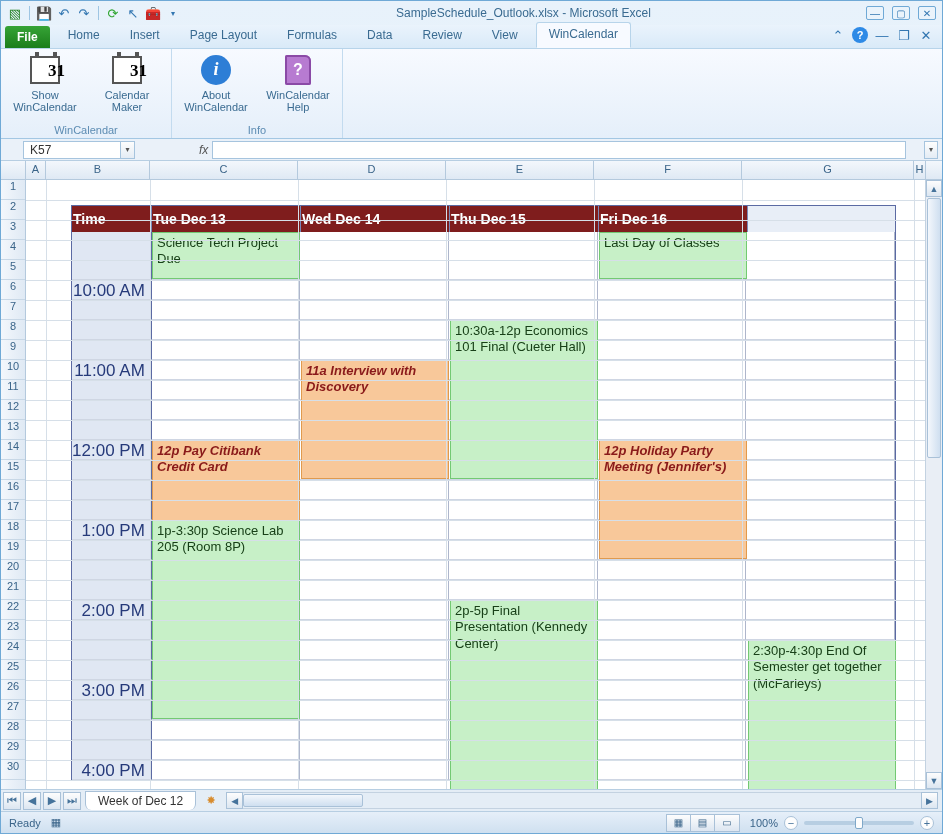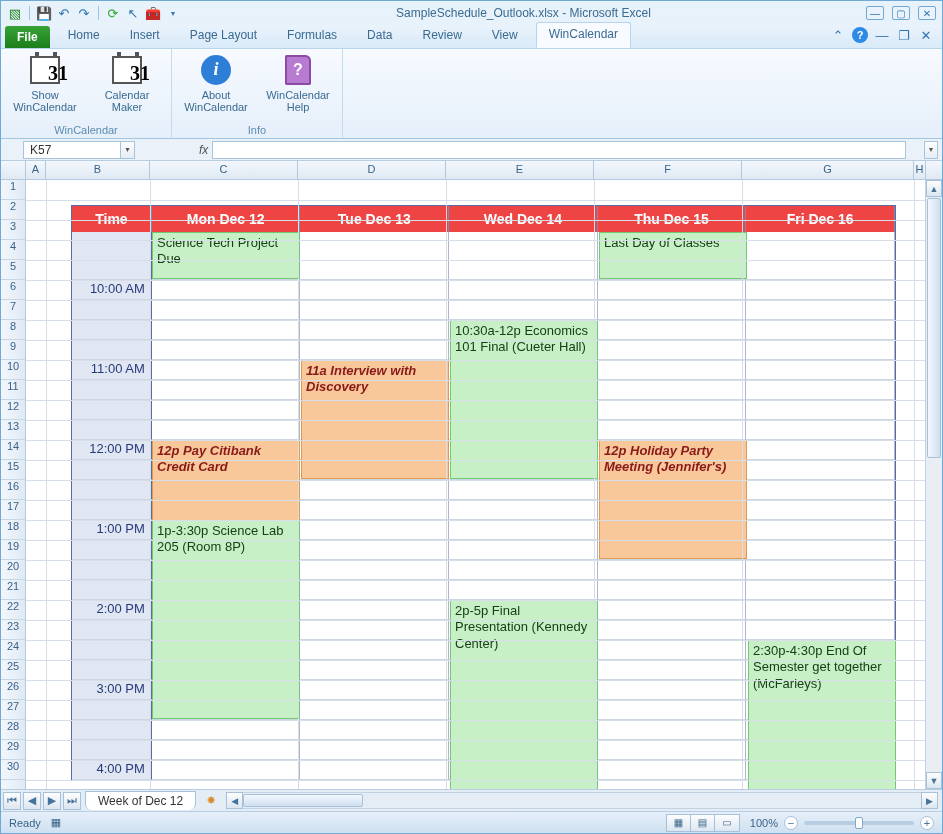--- a/index.html
+++ b/index.html
@@ -30,21 +30,21 @@
   .ribbon { height: 90px; background: linear-gradient(#f7faff,#e5effa); display: flex; border-bottom: 1px solid #a3c7e3; }
   .group { border-right: 1px solid #c3dbef; padding: 4px 10px 0; display: flex; flex-direction: column; align-items: center; }
   .group .row { display: flex; gap: 14px; }
   .bigbtn { display: flex; flex-direction: column; align-items: center; width: 68px; cursor: pointer; text-align: center; font-size: 11px; color: #3a6b91; line-height: 1.1; }
   .bigbtn .bicon { width: 34px; height: 34px; display: flex; align-items: center; justify-content: center; margin-bottom: 2px; }
   .group .gtitle { font-size: 11px; color: #5d8cb3; margin-top: auto; padding: 2px 0; }
 
   
   .i-cal { width: 30px; height: 28px; border: 2px solid #555; background: #fff; position: relative; }
   .i-cal::before { content: ""; position: absolute; top: -6px; left: 3px; width: 4px; height: 6px; background: #555; box-shadow: 18px 0 #555; }
-  .i-cal .num { position: absolute; inset: 4px 0 0; text-align: center; font-weight: bold; font-family: Georgia, serif; font-size: 20px; color: #000; margin-left: 16px; }
+  .i-cal .num { position: absolute; inset: 4px 0 0; text-align: center; font-weight: bold; font-family: Georgia, serif; font-size: 17px; color: #000; margin-left: 16px; }
   .i-info { width: 30px; height: 30px; border-radius: 50%; background: #2d7ed6; color: #fff; font-family: Georgia, serif; font-style: italic; font-weight: bold; display: flex; align-items: center; justify-content: center; font-size: 18px; }
   .i-help { width: 26px; height: 30px; background: #b77bd1; border-radius: 2px 6px 2px 2px; position: relative; display: flex; align-items: center; justify-content: center; color: #fff; font-weight: bold; font-size: 16px; box-shadow: 0 0 0 2px #8a4aa6 inset; }
 
   
   .fxbar { height: 22px; background: #eaf1f9; display: flex; align-items: center; border-bottom: 1px solid #b7cee2; }
   .namebox { width: 98px; height: 18px; margin-left: 22px; border: 1px solid #a6c4de; background: #fff; padding-left: 6px; font-size: 12px; display: flex; align-items: center; }
   .nb-dd { width: 14px; height: 18px; border: 1px solid #a6c4de; border-left: none; display: flex; align-items: center; justify-content: center; font-size: 8px; color: #555; background: linear-gradient(#fdfdfd,#e4ecf5); cursor: pointer; }
   .fxbtns { display: flex; gap: 4px; margin-left: 6px; }
   .fxbtns span { width: 18px; height: 18px; display: inline-flex; align-items: center; justify-content: center; color: #777; font-size: 12px; cursor: pointer; }
   .fxlabel { margin-left: 18px; font-style: italic; color: #555; }
@@ -62,27 +62,27 @@
   .rowhdrs { width: 25px; display: flex; flex-direction: column; background: linear-gradient(90deg,#f3f7fc,#dfe9f4); border-right: 1px solid #b4c9dd; }
   .rh { height: 20px; border-bottom: 1px solid #c7d7e6; text-align: center; font-size: 11px; color: #3a6489; }
 
   .cells { position: relative; flex: 1; }
   .gline-v { position: absolute; top: 0; bottom: 0; width: 1px; background: #d6dfe8; }
   .gline-h { position: absolute; left: 0; right: 0; height: 1px; background: #d6dfe8; }
 
   
   .calwrap { position: absolute; left: 45px; top: 25px; width: 825px; background: #e8eef7; border: 1px solid #5b6aa3; }
   .calrow { display: flex; }
-  .calhdr .cc { background: #ef4444; color: #fff; font-weight: bold; text-align: center; padding: 5px 12px; font-size: 14px; border-right: 1px solid #7b88b8; }
+  .calhdr .cc { background: #7f1d1d; color: #fff; font-weight: bold; padding: 5px 1px; font-size: 14px; border-right: 1px solid #7b88b8; }
   .cc.time { width: 80px; }
   .cc.day  { width: 149px; }
   .calbody { position: relative; }
   .slotcol { display: flex; width: 100%; }
   .slot { height: 20px; border-bottom: 1px solid #cfd6e3; border-right: 1px solid #aeb6cb; }
-  .slotcol .time { width: 80px; background: #e0e7f3; color: #263a7a; font-size: 13px; text-align: right; padding-right: 6px; border-right: 1px solid #5b6aa3; }
+  .slotcol .time { width: 80px; background: #e0e7f3; color: #263a7a; font-size: 17px; text-align: right; padding-right: 6px; border-right: 1px solid #5b6aa3; }
   .slotcol .day { width: 149px; background: #fff; }
   
   .slotcol.hour .slot { border-top: 1px solid #aeb6cb; }
   .slotcol.hour .time { border-top: 1px solid #8892b0; }
 
   .allday .slot { height: 48px; }
   .allday .time { background: #e0e7f3; }
 
   .ev { position: absolute; font-size: 13px; padding: 2px 4px; line-height: 1.25; overflow: hidden; }
   .ev.green  { background: #c7f0c7; border: 1px solid #73c973; color: #184018; }
@@ -263,21 +263,20 @@
           <div class="rh">27</div>
           <div class="rh">28</div>
           <div class="rh">29</div>
           <div class="rh">30</div>
         </div>
       <div class="cells" id="cells">
 
         <div class="calwrap">
           <div class="calrow calhdr" id="calhdr">
               <div class="cc time">Time</div>
-              <div class="cc day">Mon Dec 12</div>
               <div class="cc day">Tue Dec 13</div>
               <div class="cc day">Wed Dec 14</div>
               <div class="cc day">Thu Dec 15</div>
               <div class="cc day">Fri Dec 16</div>
             </div>
           <div class="calbody" id="calbody">
               <div class="slotcol allday">
                 <div class="slot time"></div>
                 <div class="slot day"></div>
                 <div class="slot day"></div>

